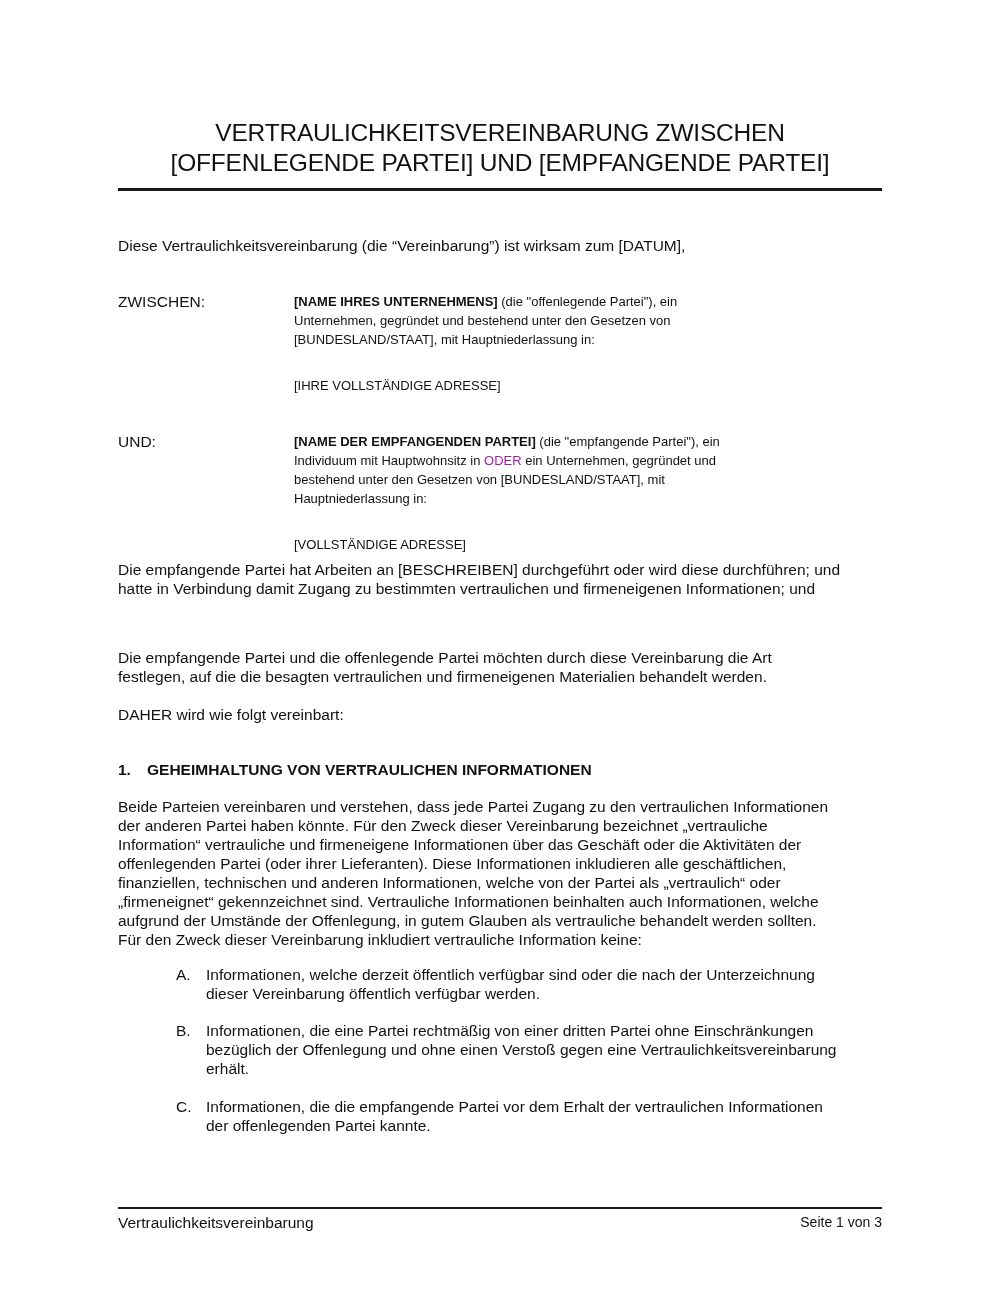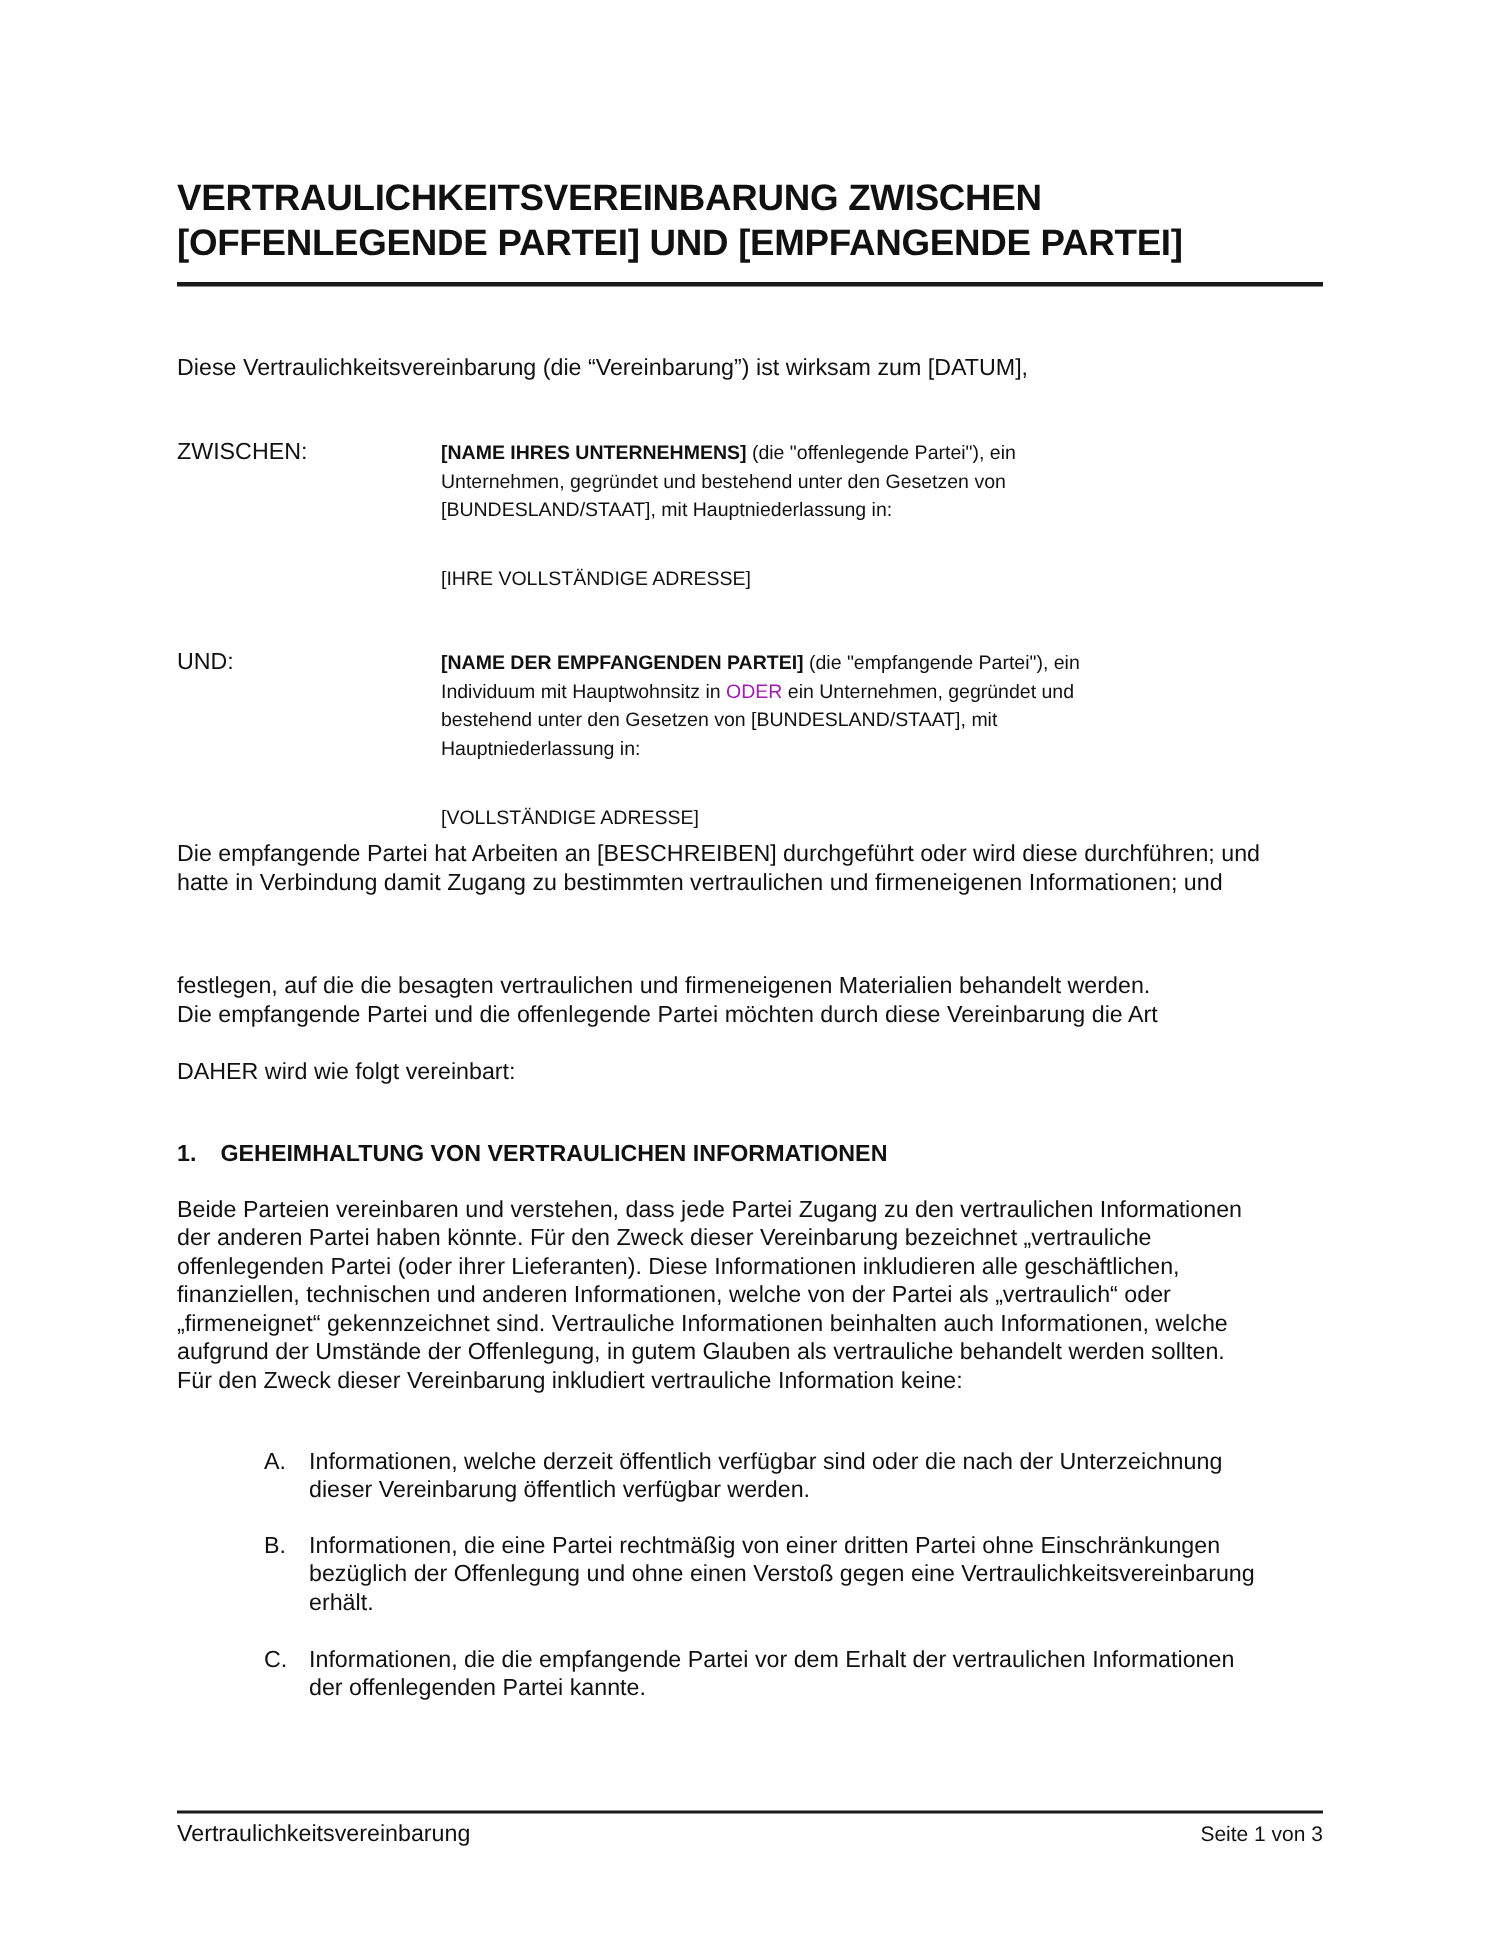--- a/index.html
+++ b/index.html
@@ -2,22 +2,22 @@
 <html><head>
 <meta charset="utf-8">
 <style>
   html, body { margin: 0; padding: 0; background: #ffffff; }
   body {
     width: 1000px; height: 1290px; position: relative; overflow: hidden;
     font-family: "Liberation Sans", sans-serif; color: #111111;
   }
   .page { position: absolute; left: 118px; top: 0; width: 764px; }
   .title {
-    position: absolute; top: 118px; left: 0; width: 764px; 
-    font-weight: bold; font-size: 24.5px; line-height: 30px; letter-spacing: -0.2px;
+    position: absolute; top: 118px; left: 0; width: 764px; text-align: center;
+    font-weight: normal; font-size: 24.5px; line-height: 30px; letter-spacing: -0.2px;
   }
   .title-rule { position: absolute; top: 188px; left: 0; width: 764px; height: 3px; background: #1a1a1a; }
   .p { position: absolute; left: 0; font-size: 15.5px; line-height: 19px; }
   .label { position: absolute; left: 0; font-weight: normal; font-size: 15.5px; line-height: 19px; }
   .indent { position: absolute; left: 176px; width: 588px; font-size: 13px; line-height: 19px; }
   .b { font-weight: bold; }
   .orange { color: #a21caf; }
   .h1 { position: absolute; left: 0; font-weight: bold; font-size: 15.5px; line-height: 19px; }
   .h1 .num { display: inline-block; width: 29px; }
   .li { position: absolute; left: 58px; width: 706px; font-size: 15.5px; line-height: 19px; }
@@ -55,32 +55,33 @@
     <div>bestehend unter den Gesetzen von [BUNDESLAND/STAAT], mit</div>
     <div>Hauptniederlassung in:</div>
   </div>
   <div class="indent" style="top:535px;">[VOLLSTÄNDIGE ADRESSE]</div>
 
   <div class="p" style="top:560px;">
     <div>Die empfangende Partei hat Arbeiten an [BESCHREIBEN] durchgeführt oder wird diese durchführen; und</div>
     <div>hatte in Verbindung damit Zugang zu bestimmten vertraulichen und firmeneigenen Informationen; und</div>
   </div>
   <div class="p" style="top:648px;">
+    <div>Die empfangende Partei und die offenlegende Partei möchten durch diese Vereinbarung die Art</div>
     <div>festlegen, auf die die besagten vertraulichen und firmeneigenen Materialien behandelt werden.</div>
-    <div>Die empfangende Partei und die offenlegende Partei möchten durch diese Vereinbarung die Art</div>
   </div>
   <div class="p" style="top:705px;">DAHER wird wie folgt vereinbart:</div>
 
   <div class="h1" style="top:760px;">
     <span class="num">1.</span><span>GEHEIMHALTUNG VON VERTRAULICHEN INFORMATIONEN</span>
   </div>
 
   <div class="p" style="top:797px;">
     <div>Beide Parteien vereinbaren und verstehen, dass jede Partei Zugang zu den vertraulichen Informationen</div>
     <div>der anderen Partei haben könnte. Für den Zweck dieser Vereinbarung bezeichnet „vertrauliche</div>
+    <div>Information“ vertrauliche und firmeneigene Informationen über das Geschäft oder die Aktivitäten der</div>
     <div>offenlegenden Partei (oder ihrer Lieferanten). Diese Informationen inkludieren alle geschäftlichen,</div>
     <div>finanziellen, technischen und anderen Informationen, welche von der Partei als „vertraulich“ oder</div>
     <div>„firmeneignet“ gekennzeichnet sind. Vertrauliche Informationen beinhalten auch Informationen, welche</div>
     <div>aufgrund der Umstände der Offenlegung, in gutem Glauben als vertrauliche behandelt werden sollten.</div>
     <div>Für den Zweck dieser Vereinbarung inkludiert vertrauliche Information keine:</div>
   </div>
 
   <div class="li" style="top:965px;">
     <span class="letter">A.</span>
     <span class="txt">

